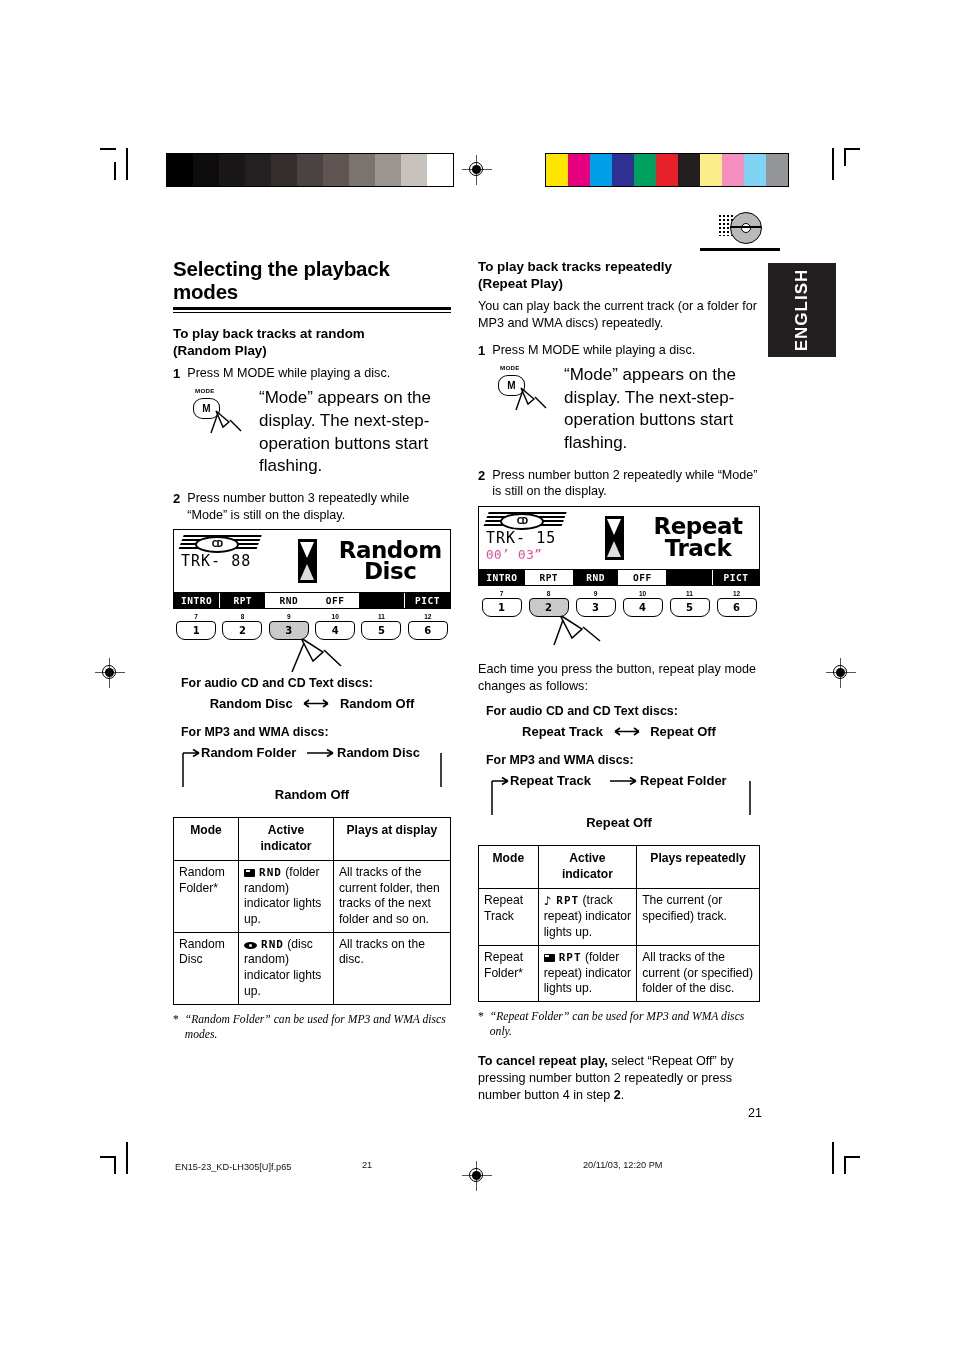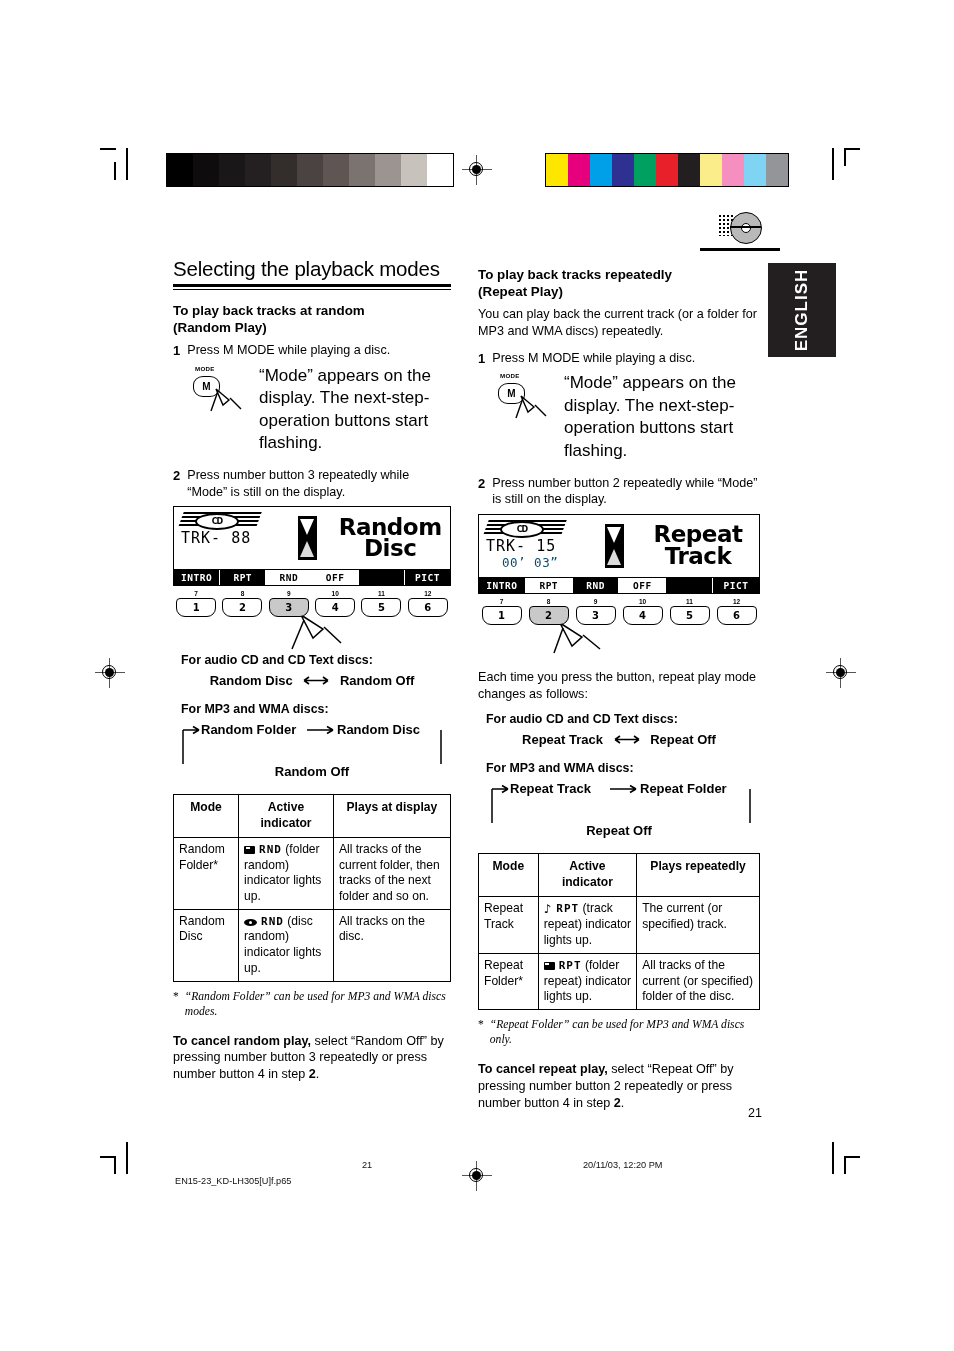--- a/index.html
+++ b/index.html
@@ -15,23 +15,23 @@
   .reg .dot{position:absolute;left:8px;top:8px;width:9px;height:9px;background:#000;border-radius:50%;}
   .reg .vh{position:absolute;left:12px;top:-2px;width:1.2px;height:30px;background:#555;}
   .reg .hh{position:absolute;top:12px;left:-2px;height:1.2px;width:30px;background:#555;}
 
   .graybar,.colorbar{position:absolute;display:flex;border:1px solid #000;box-sizing:content-box;}
   .graybar i,.colorbar i{display:block;width:26px;height:32px;}
   .colorbar i{width:22px;}
 
   
   .colL{position:absolute;left:173px;top:258px;width:278px;}
-  .colR{position:absolute;left:478px;top:266px;width:282px;}
-
-  h1.sect{font-size:20.5px;font-weight:normal;letter-spacing:-.2px;margin:0 0 2px;line-height:1.12;}
+  .colR{position:absolute;left:478px;top:258px;width:282px;}
+
+  h1.sect{font-size:20.5px;font-weight:bold;letter-spacing:-.2px;margin:0 0 2px;line-height:1.12;}
   .rule1{height:3px;background:#000;margin-top:3px;}
   .rule2{height:1.4px;background:#000;margin-top:1.6px;margin-bottom:12px;}
 
   h2.sub{font-size:13.4px;font-weight:bold;line-height:1.28;margin:0 0 6px;}
   p.body{font-size:12.6px;line-height:1.33;margin:0 0 10px;}
   .step{display:flex;gap:7px;font-size:12.6px;line-height:1.33;margin:0 0 5px;}
   .step .n{font-weight:bold;font-size:13px;flex:0 0 auto;}
   .step .t{flex:1 1 auto;}
 
   
@@ -44,21 +44,21 @@
 
   
   .lcd{border:1.6px solid #000;background:#fff;margin:6px 0 2px;position:relative;}
   .lcdtop{display:flex;height:62px;}
   .lcdleft{width:40%;position:relative;padding:5px 0 0 7px;box-sizing:border-box;}
   .cdlogo{position:relative;width:78px;height:15px;margin-bottom:3px;}
   .cdlogo .stripes{position:absolute;inset:0;background:repeating-linear-gradient(#000 0 2px,#fff 2px 4px);transform:skewX(-20deg);}
   .cdlogo .oval{position:absolute;left:14px;top:1px;width:40px;height:13px;background:#fff;border:2px solid #000;border-radius:50%;
      display:flex;align-items:center;justify-content:center;font-size:8px;font-weight:bold;letter-spacing:-1px;font-family:"DejaVu Sans",sans-serif;}
   .trk{font-family:"DejaVu Sans Mono",monospace;font-size:15px;letter-spacing:1px;line-height:1.15;}
-  .tm{font-family:"DejaVu Sans Mono",monospace;font-size:12.5px;letter-spacing:.5px;color:#0c4a6e;margin-left:16px;}
+  .tm{font-family:"DejaVu Sans Mono",monospace;font-size:12.5px;letter-spacing:.5px;color:#ec4899;}
   .hourglass{width:46px;display:flex;align-items:center;justify-content:center;}
   .hg{width:19px;height:44px;background:#000;position:relative;}
   .hg:before{content:"";position:absolute;left:2px;top:3px;border-left:7.5px solid transparent;border-right:7.5px solid transparent;border-top:16px solid #fff;}
   .hg:after{content:"";position:absolute;left:2px;bottom:3px;border-left:7.5px solid transparent;border-right:7.5px solid transparent;border-bottom:16px solid #ddd;}
   .lcdright{flex:1;display:flex;flex-direction:column;align-items:center;justify-content:center;}
   .lcdright .l1,.lcdright .l2{font-family:"DejaVu Sans",sans-serif;font-weight:bold;font-size:23px;line-height:.95;letter-spacing:-.5px;}
   .lcdbar{display:flex;border-top:1.6px solid #000;height:15px;}
   .lcdbar .cell{flex:1;display:flex;align-items:center;justify-content:center;font-family:"DejaVu Sans Mono",monospace;
      font-size:9.5px;font-weight:bold;letter-spacing:.5px;background:#000;color:#fff;border-right:1.5px solid #fff;box-sizing:border-box;}
   .lcdbar .cell.inv{background:#fff;color:#000;}
@@ -104,21 +104,21 @@
   .discicon{position:absolute;left:718px;top:210px;width:44px;height:34px;}
   .discicon .disc{position:absolute;right:0;top:2px;width:30px;height:30px;border-radius:50%;background:#b9b9b9;border:1.6px solid #000;}
   .discicon .disc:before{content:"";position:absolute;left:10px;top:10px;width:8px;height:8px;border-radius:50%;background:#fff;border:1.4px solid #000;}
   .discicon .disc:after{content:"";position:absolute;left:-1px;top:13px;width:31px;height:1.6px;background:#000;}
   .discicon .sp{position:absolute;left:0;top:4px;width:16px;height:22px;
      background:radial-gradient(#000 38%,transparent 40%) 0 0/4px 4px;}
   .rulehead{position:absolute;left:700px;top:248px;width:80px;height:2.6px;background:#000;}
   .pageno{position:absolute;left:748px;top:1106px;font-size:12.5px;}
 
   .footer{position:absolute;left:0;top:1160px;width:954px;font-size:9.2px;color:#111;}
-  .footer .f1{position:absolute;left:175px;top:16px;}
+  .footer .f1{position:absolute;left:175px;top:2px;}
   .footer .f2{position:absolute;left:362px;top:0;}
   .footer .f3{position:absolute;left:583px;top:0;}
 </style>
 </head>
 <body>
 
 <div class="pg">
 
   <div class="cmark" style="left:100px;top:148px;width:30px;height:30px">
     <span style="left:0;top:0;width:16px;height:1.6px"></span>
@@ -342,23 +342,20 @@
             <td><span class="gd"></span><span class="ind">RND</span> <span>(disc random) indicator lights up.</span></td>
             <td>All tracks on the disc.</td>
           </tr>
         </tbody>
     </table>
 
     <div class="fn">
       <span class="star">*</span>
       <span>“Random Folder”  can be used for MP3 and WMA discs modes.</span>
     </div>
-    <p class="cancel">
-      <b>To cancel random play,</b><span> select “Random Off” by pressing number button 3 repeatedly or press number button 4 in step </span><b>2</b><span>.</span>
-    </p>
   </div>
 
   <div class="colR">
     <h2 class="sub">
       <span>To play back tracks repeatedly</span><br>
       <span>(Repeat Play)</span>
     </h2>
     <p class="body">You can play back the current track (or a folder for MP3 and WMA discs) repeatedly.</p>
 
     <div class="step">

